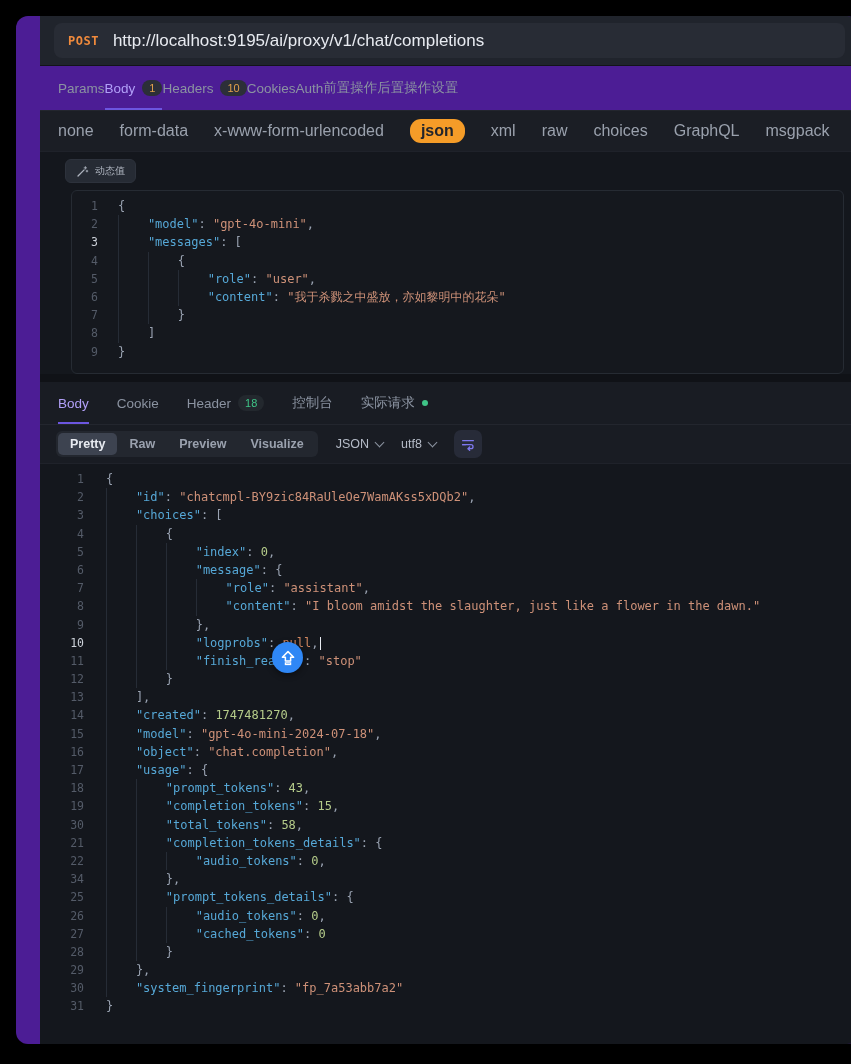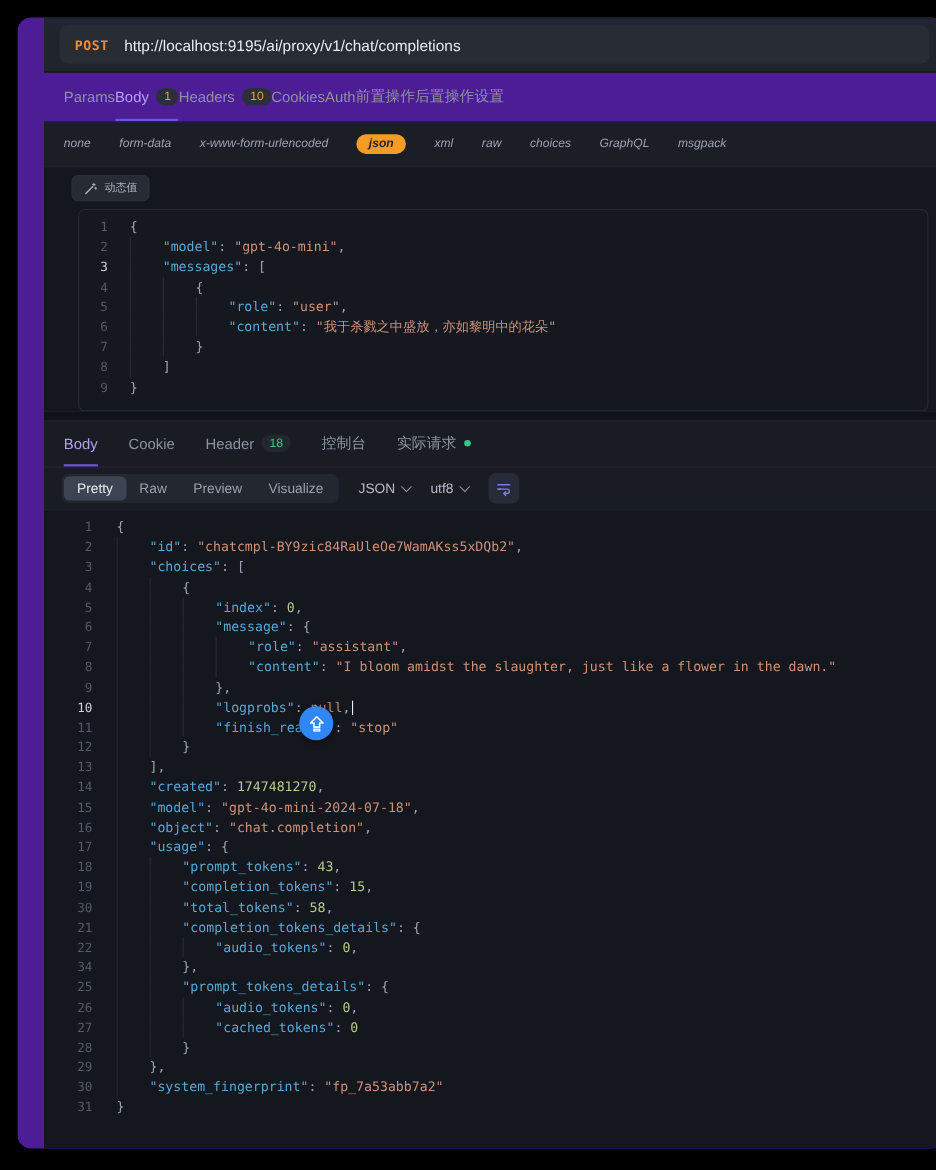--- a/index.html
+++ b/index.html
@@ -3,31 +3,31 @@
 <meta charset="utf-8">
 <style>
   html,body{margin:0;padding:0;background:#000;width:851px;height:1064px;overflow:hidden;
     font-family:"Liberation Sans",sans-serif;-webkit-font-smoothing:antialiased;}
   .window{position:absolute;left:16px;top:16px;width:819px;height:1028px;background:#4c1d95;
     border-radius:12px;overflow:hidden;display:flex;flex-direction:column;padding-left:24px;}
   
   .url-strip{height:50px;background:#20242c;border-bottom:1px solid #121419;display:flex;align-items:center;padding:0 14px;box-sizing:border-box;flex:none;}
   .url-pill{flex:1;height:35px;background:#282c35;border-radius:8px;display:flex;align-items:center;padding:0 14px;}
   .method{color:#f08a3c;font-weight:bold;font-size:12px;letter-spacing:.5px;margin-right:14px;font-family:"DejaVu Sans Mono",monospace;}
-  .url-text{color:#e8ebf1;font-size:14px;}
+  .url-text{color:#e8ebf1;font-size:17px;}
   
   .tabs-row{height:44px;display:flex;align-items:stretch;padding:0 18px;border-bottom:1px solid #23262e;flex:none;}
   .tab{display:flex;align-items:center;gap:7px;color:#8b93a1;font-size:13.5px;cursor:pointer;border-bottom:2px solid transparent;padding-top:2px;box-sizing:border-box;}
   .tab.active{color:#b2a0f8;border-bottom-color:#6c56e0;}
   .badge{font-size:11px;border-radius:9px;padding:1px 7px;background:#2c2f38;color:#e3a14b;line-height:14px;}
   .badge.green{color:#3fc487;background:#23282e;}
   .dot{width:6px;height:6px;border-radius:50%;background:#3fc487;display:inline-block;}
   
   .bodytype-row{height:40px;display:flex;align-items:center;padding:0 18px;gap:26px;border-bottom:1px solid #1f222a;flex:none;background:#1b1e25;}
-  .btype{color:#9aa1ad;font-size:11px;cursor:pointer;font-style:italic;}
+  .btype{color:#9aa1ad;font-size:16px;cursor:pointer;}
   .btype.selected{background:#f59c28;color:#22252b;font-weight:bold;border-radius:11px;padding:3px 11px;}
   
   .req-lower{background:#14171d;flex:none;}
   .toolbar-row{height:38px;display:flex;align-items:center;padding:0 25px;}
   .dyn-btn{display:flex;align-items:center;gap:6px;background:#262b34;border:1px solid #2d323c;border-radius:6px;
     color:#aeb4bf;font-size:10px;padding:4px 10px;cursor:pointer;}
   .code-panel{margin:0 15px 0 31px;height:184px;border:1px solid #262b33;border-radius:6px;background:#15181e;
     padding:6px 0;box-sizing:border-box;overflow:hidden;}
   
   .code-line{height:18.2px;line-height:18.2px;display:flex;white-space:pre;}
@@ -40,21 +40,21 @@
   .tk-s{color:#ce9178;}
   .tk-n{color:#b5cc8a;}
   .tk-u{color:#d0865f;}
   .caret{display:inline-block;width:1.5px;height:13px;background:#e8ebf1;vertical-align:middle;margin-left:1px;}
   
   .section-divider{height:8px;background:#101217;flex:none;}
   
   .resp-tabs-row{height:42px;display:flex;align-items:stretch;padding:0 18px;gap:28px;background:#191c23;border-bottom:1px solid #23262e;flex:none;}
   .resp-controls{height:38px;display:flex;align-items:center;padding:0 16px;background:#191c23;border-bottom:1px solid #1f222a;flex:none;gap:18px;}
   .seg-group{display:flex;background:#23272f;border-radius:6px;padding:2px;}
-  .seg{color:#9aa1ae;font-size:12.5px;padding:4px 12px;border-radius:5px;cursor:pointer;}
+  .seg{color:#9aa1ae;font-size:12.5px;padding:4px 12px;border-radius:5px;cursor:pointer;font-weight:bold;}
   .seg.active{background:#3d4350;color:#e8ebf1;}
   .ddl{display:flex;align-items:center;color:#b6bcc8;font-size:12.5px;cursor:pointer;}
   .chev{width:6px;height:6px;border-right:1.5px solid #8b93a0;border-bottom:1.5px solid #8b93a0;
     transform:rotate(45deg);display:inline-block;margin-left:7px;margin-bottom:3px;}
   .wrap-btn{width:28px;height:28px;background:#272b38;border-radius:7px;display:flex;align-items:center;justify-content:center;cursor:pointer;}
   .resp-code{flex:1;background:#14171d;padding:6px 0 0 0;overflow:hidden;}
   .resp-code .ln{width:40px;padding-left:4px;box-sizing:content-box;}
   .resp-code .code{margin-left:22px;}
   
   .float-btn{position:absolute;left:256px;top:626px;width:31px;height:31px;border-radius:50%;

